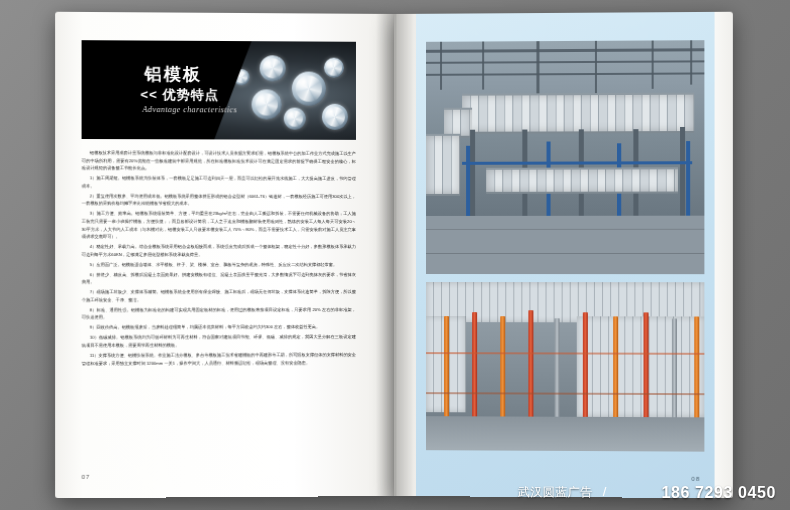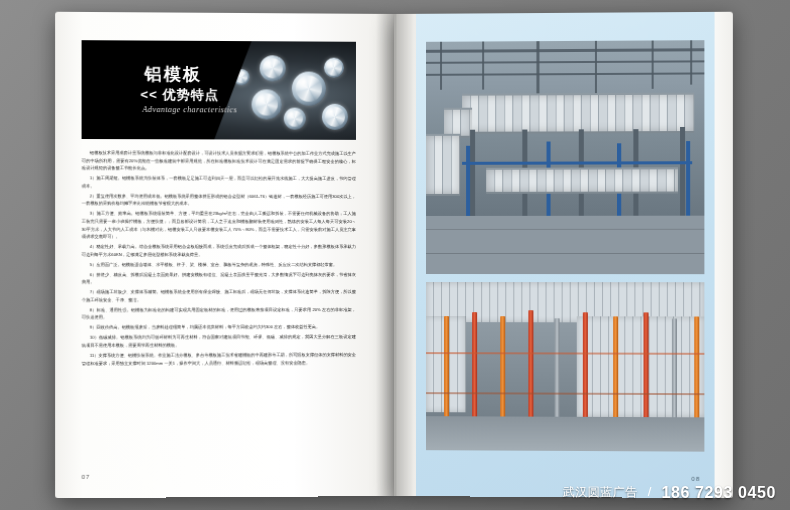--- a/index.html
+++ b/index.html
@@ -287,20 +287,21 @@
     font-size: 12px;
     letter-spacing: .5px;
     text-shadow: 0 1px 2px rgba(0,0,0,.6);
   }
   #wm-phone {
     color: #ffffff;
     font-size: 16px;
     font-weight: bold;
     letter-spacing: .6px;
     text-shadow: 0 1px 2px rgba(0,0,0,.6);
+    margin-left: 45px;
   }
 </style>
 </head>
 <body>
 
 <div id="stage">
 
   <div id="spread">
 
     <div class="page" id="page-left">

